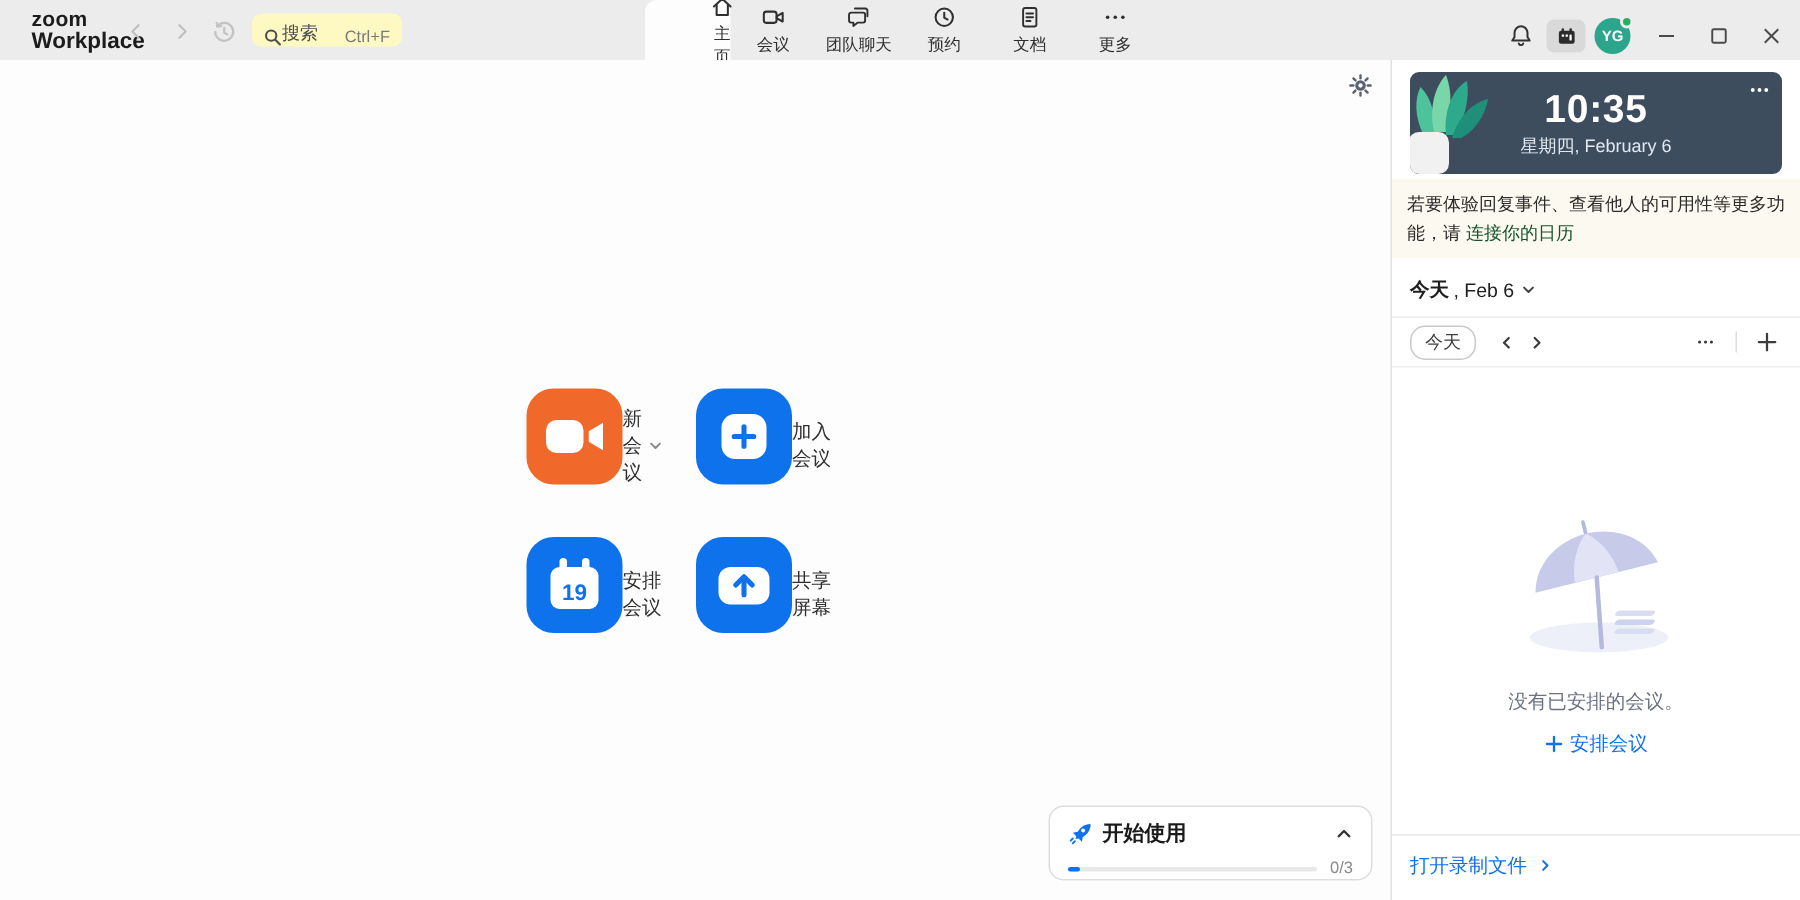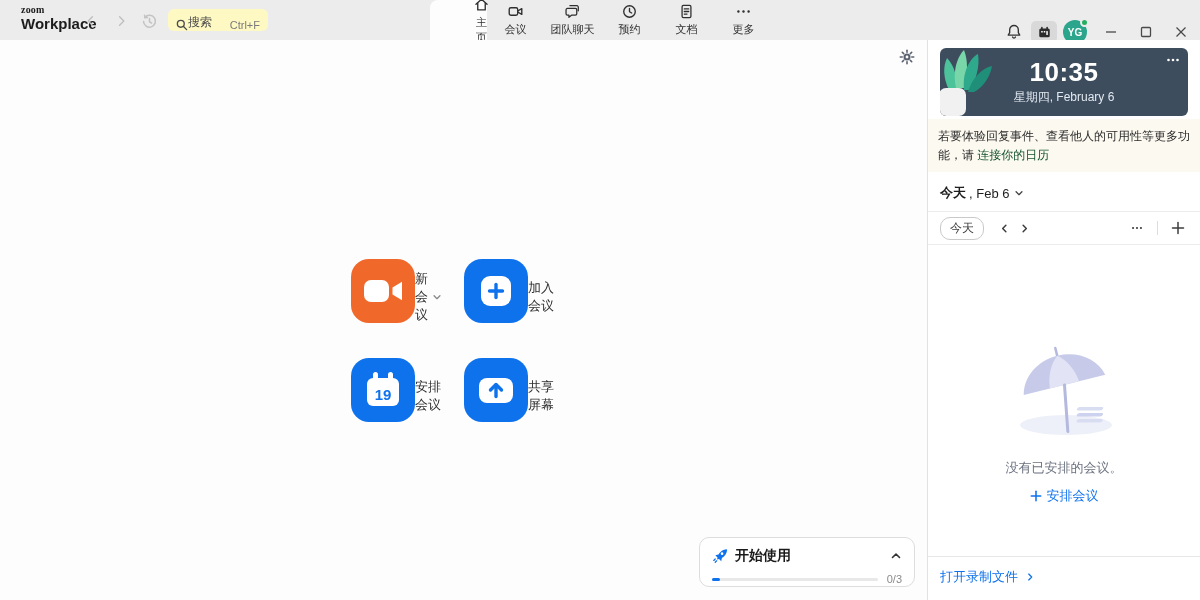--- a/index.html
+++ b/index.html
@@ -2,33 +2,33 @@
 <html><head>
 <meta charset="utf-8">
 <style>
   * { margin:0; padding:0; box-sizing:border-box; }
   html,body { width:1200px; height:600px; overflow:hidden;
     font-family:"Liberation Sans","DejaVu Sans",sans-serif; background:#fdfdfd; color:#222; }
 
   
   .titlebar { position:absolute; left:0; top:0; width:1200px; height:40px; background:#ececec; }
   .logo { position:absolute; left:21px; top:5px; line-height:1.05; color:#1c1c1c; }
-  .logo .l1 { font-size:10px; font-weight:700; letter-spacing:.2px;font-family:Liberation Serif, serif; }
+  .logo .l1 { font-size:14px; font-weight:700; letter-spacing:.2px; }
   .logo .l2 { font-size:15px; font-weight:700; }
   .navbtn { position:absolute; top:10px; width:22px; height:22px; display:flex; align-items:center; justify-content:center; color:#bfbfbf; }
   .nav-back{ left:80px; } .nav-fwd{ left:110px; } .nav-hist{ left:138px; color:#c3c3c3;}
   .searchbox { position:absolute; left:168px; top:9px; width:100px; height:22px; background:#fef9c3;
     border-radius:6px; display:flex; align-items:flex-end; padding:0 8px; gap:0; }
   .searchbox .ph { font-size:12px; color:#4c4c4c; }
   .searchbox .sc { font-size:11px; color:#7a7a7a; margin-left:auto; }
   .tabs { position:absolute; left:430px; top:0; height:40px; display:flex; }
   .tab { width:57px; height:40px; display:flex; flex-direction:column; align-items:center; justify-content:center; gap:2px; color:#2f2f2f; }
   .tab.active { background:#fdfdfd; border-radius:8px 8px 0 0;padding-left:46px; }
   .tab .tlabel { font-size:11px; }
-  .tb-right { position:absolute; right:0; top:12px; height:40px; display:flex; align-items:center; }
+  .tb-right { position:absolute; right:0; top:4px; height:40px; display:flex; align-items:center; }
   .iconbtn { width:28px; height:28px; display:flex; align-items:center; justify-content:center; color:#333; }
   .calbtn { width:26px; height:22px; background:#d9d9d9; border-radius:5px; display:flex; align-items:center; justify-content:center; margin:0 3px; }
   .avatar { position:relative; width:24px; height:24px; border-radius:50%; background:#2BA58C; color:#fff;
     font-size:10px; font-weight:700; display:flex; align-items:center; justify-content:center; margin:0 6px 0 3px; }
   .avatar .dot { position:absolute; right:-2px; top:-2px; width:9px; height:9px; border-radius:50%;
     background:#27AE60; border:2px solid #ececec; }
   .winbtn { width:35px; height:40px; display:flex; align-items:center; justify-content:center; color:#4a4a4a; }
   .winbtn.close { margin-right:2px; }
 
   

